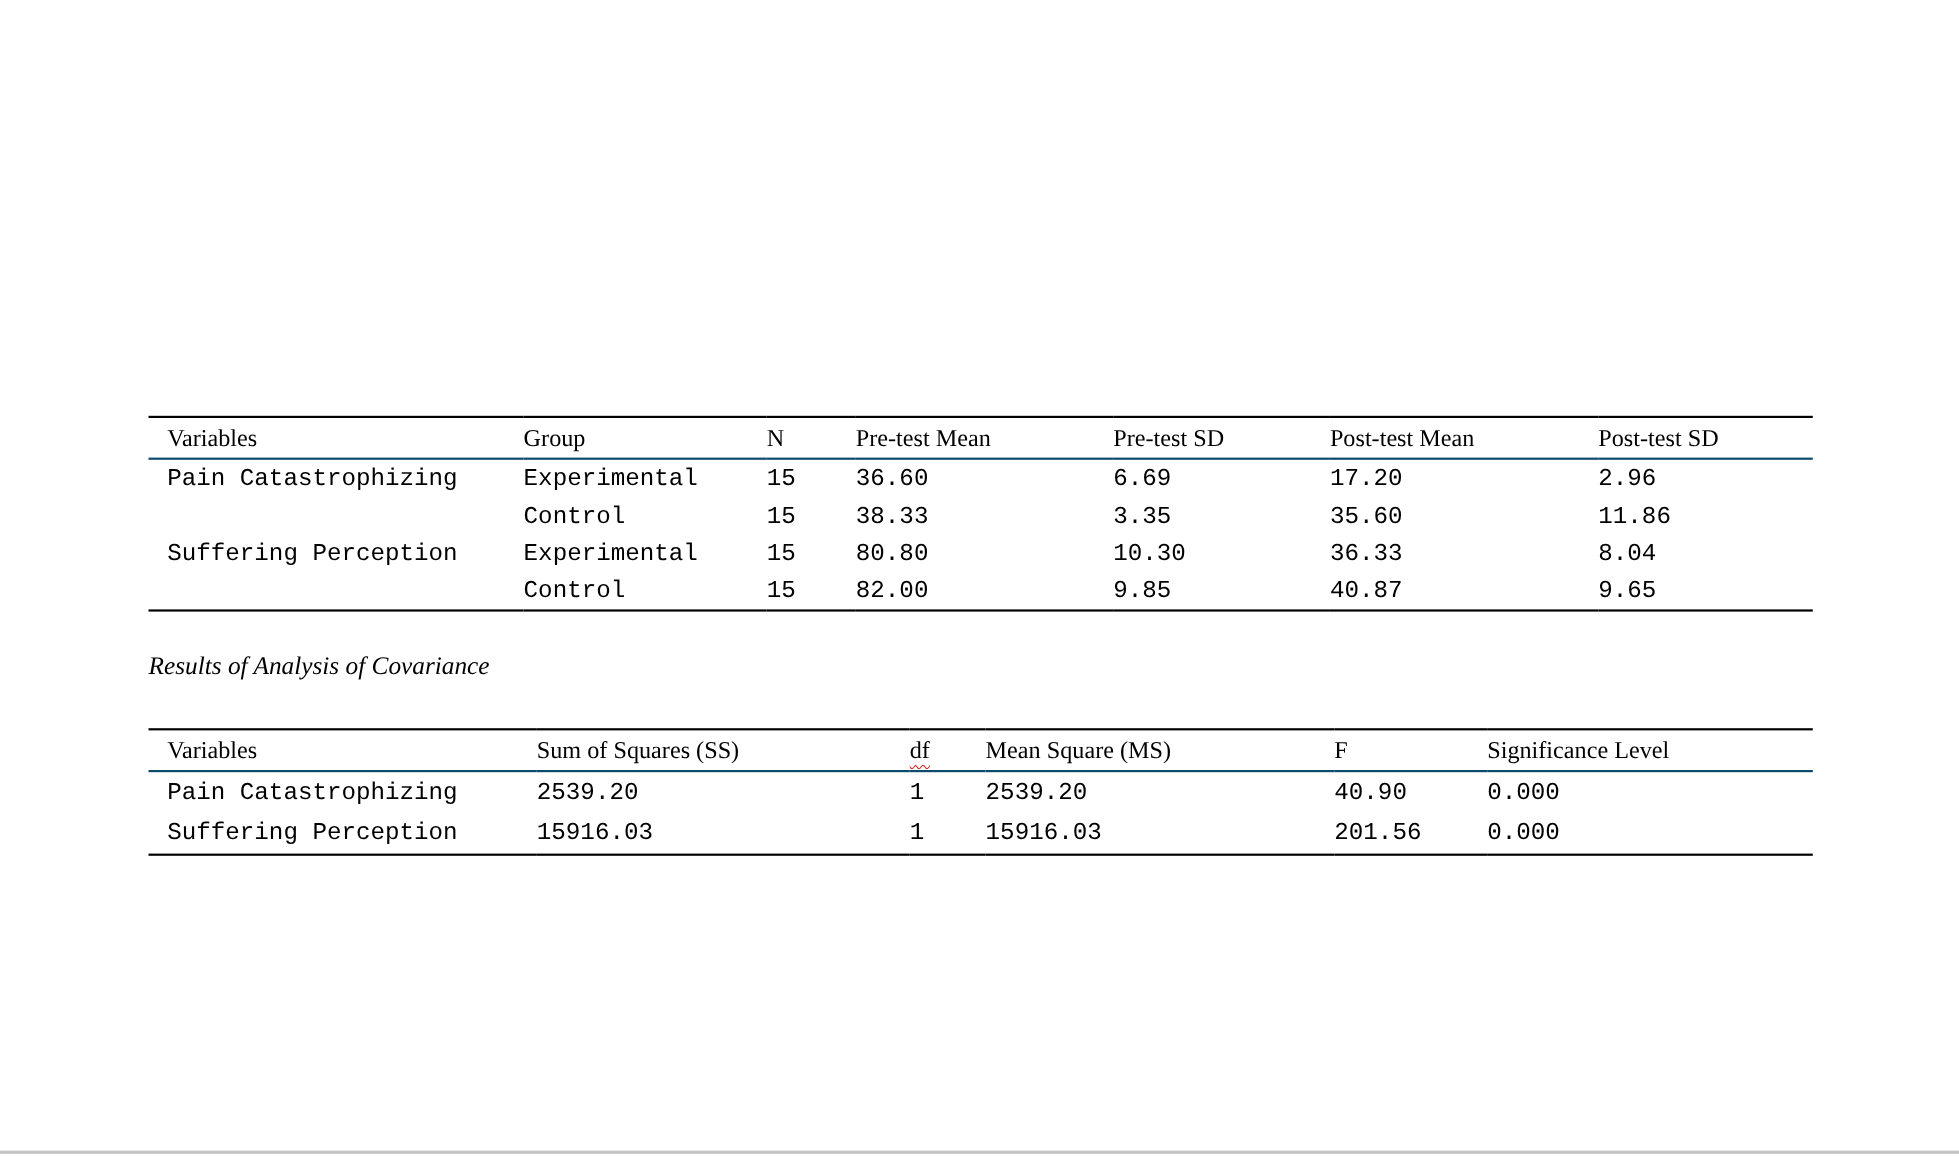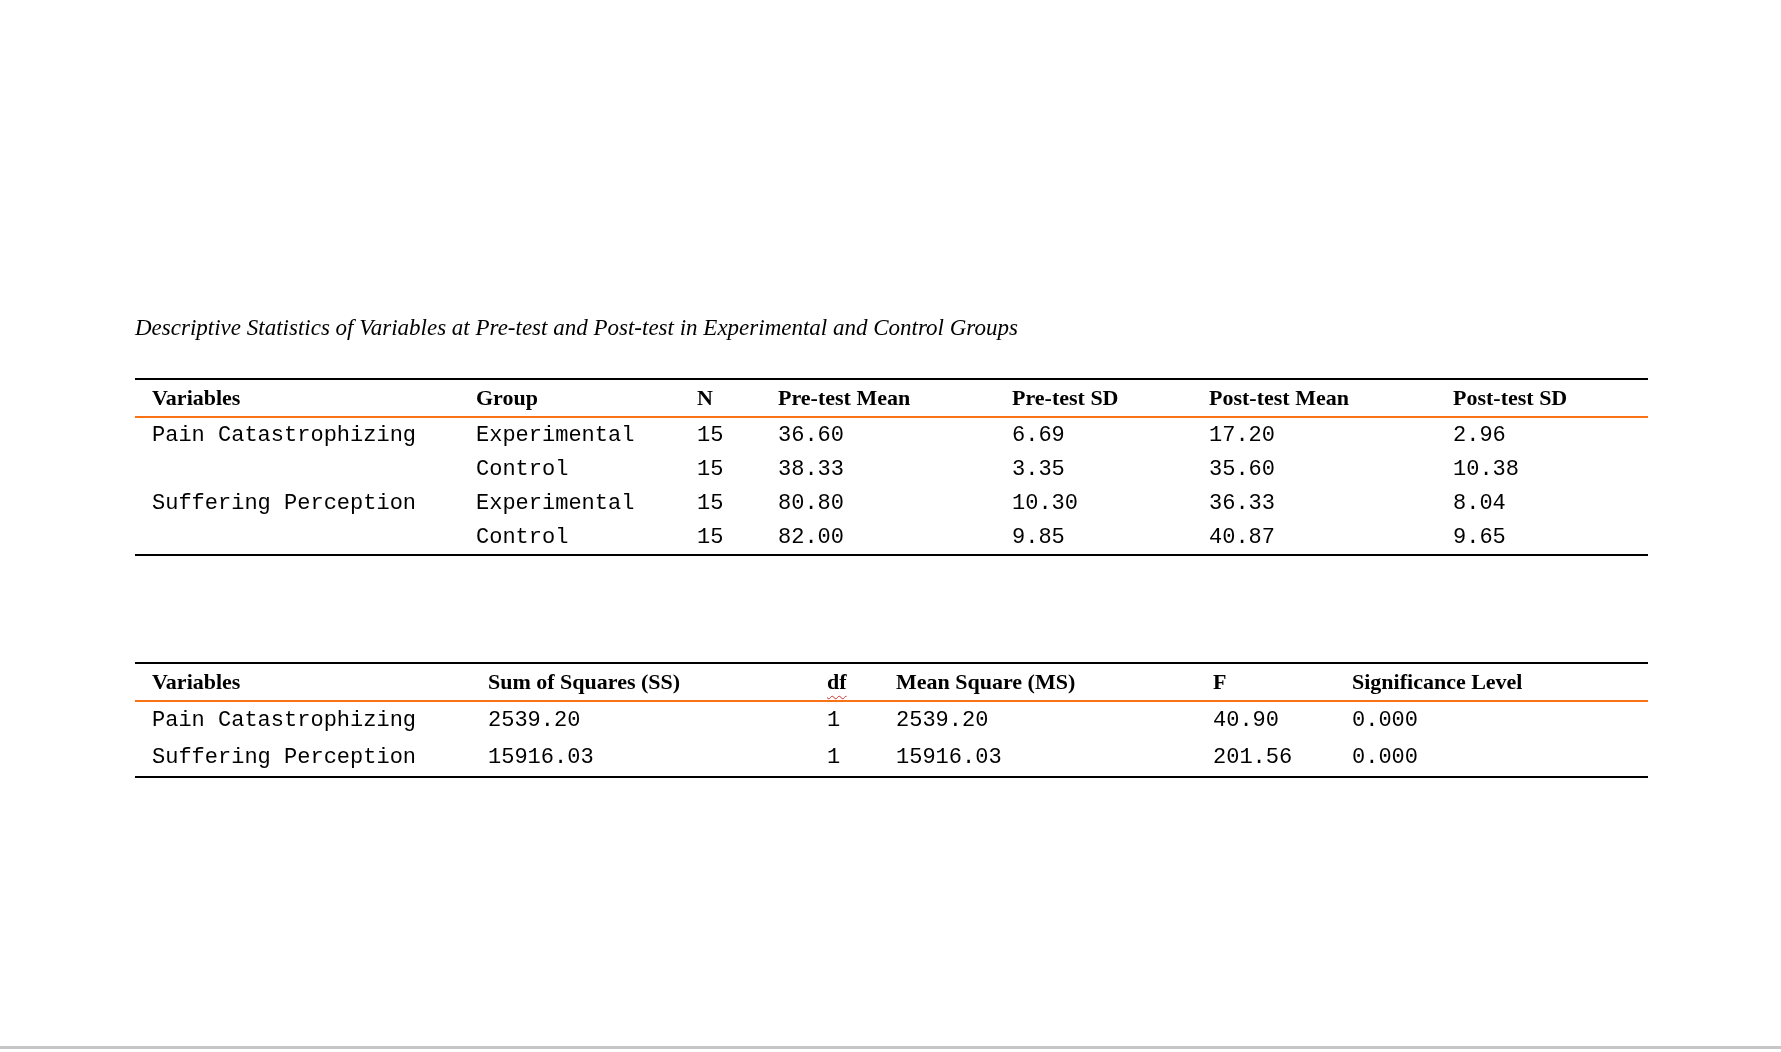--- a/index.html
+++ b/index.html
@@ -30,26 +30,26 @@
     border-collapse: collapse;
     table-layout: fixed;
     font-size: 22px;
     border-top: 2px solid #000000;
     border-bottom: 2px solid #000000;
   }
   .tbl-descriptives { top: 378px; }
   .tbl-ancova { top: 662px; }
 
   table.apa thead th {
-    font-weight: bold;
+    font-weight: normal;
     text-align: left;
     vertical-align: middle;
     height: 36px;
     padding: 0;
-    border-bottom: 2px solid #f97316;
+    border-bottom: 2px solid #0c4a6e;
     white-space: nowrap;
   }
   table.apa tbody td {
     vertical-align: middle;
     padding: 0;
     white-space: nowrap;
     font-family: Liberation Mono, monospace;
   }
   .tbl-descriptives tbody td { height: 34px; }
   .tbl-ancova tbody td { height: 37px; }
@@ -70,21 +70,20 @@
     left: 0; top: 1046px;
     width: 1781px; height: 3px;
     background: #c6c6c6;
   }
 </style>
 </head>
 <body>
 
 <div class="page">
 
-  <div class="doc-title title-descriptives">Descriptive Statistics of Variables at Pre-test and Post-test in Experimental and Control Groups</div>
 
   <table class="apa tbl-descriptives">
     <colgroup>
       <col style="width:341px">
         <col style="width:221px">
         <col style="width:81px">
       <col style="width:234px">
         <col style="width:197px">
         <col style="width:244px">
         <col style="width:195px">
@@ -110,21 +109,21 @@
         <td>17.20</td>
         <td>2.96</td>
       </tr>
       <tr>
         <td></td>
         <td>Control</td>
         <td>15</td>
         <td>38.33</td>
         <td>3.35</td>
         <td>35.60</td>
-        <td>10.38</td>
+        <td>11.86</td>
       </tr>
       <tr>
         <td>Suffering Perception</td>
         <td>Experimental</td>
         <td>15</td>
         <td>80.80</td>
         <td>10.30</td>
         <td>36.33</td>
         <td>8.04</td>
       </tr>
@@ -133,20 +132,21 @@
         <td>Control</td>
         <td>15</td>
         <td>82.00</td>
         <td>9.85</td>
         <td>40.87</td>
         <td>9.65</td>
       </tr>
     </tbody>
   </table>
 
+  <div class="doc-title title-ancova">Results of Analysis of Covariance</div>
 
   <table class="apa tbl-ancova">
     <colgroup>
       <col style="width:353px">
         <col style="width:339px">
         <col style="width:69px">
       <col style="width:317px">
         <col style="width:139px">
         <col style="width:296px">
     </colgroup>

